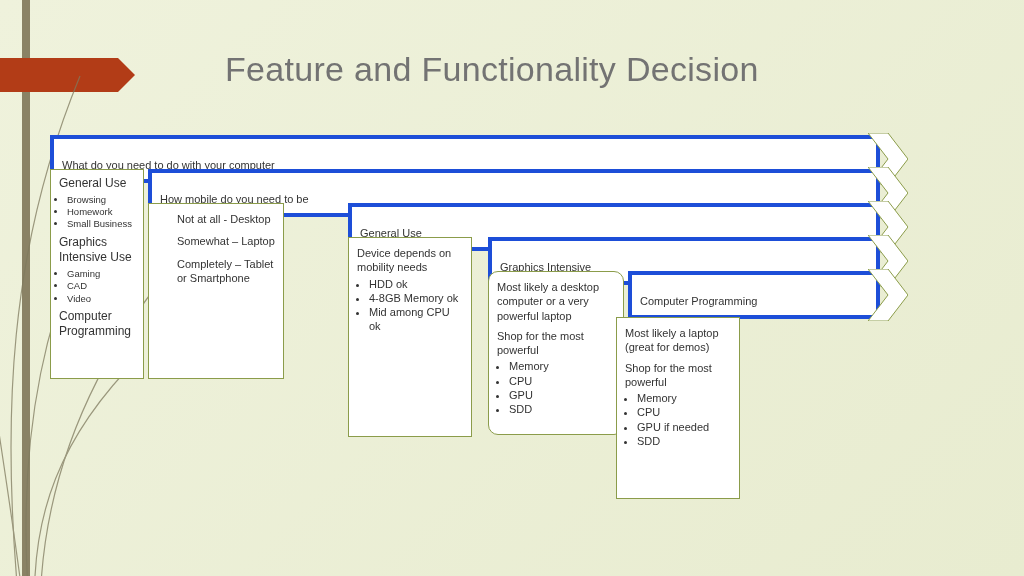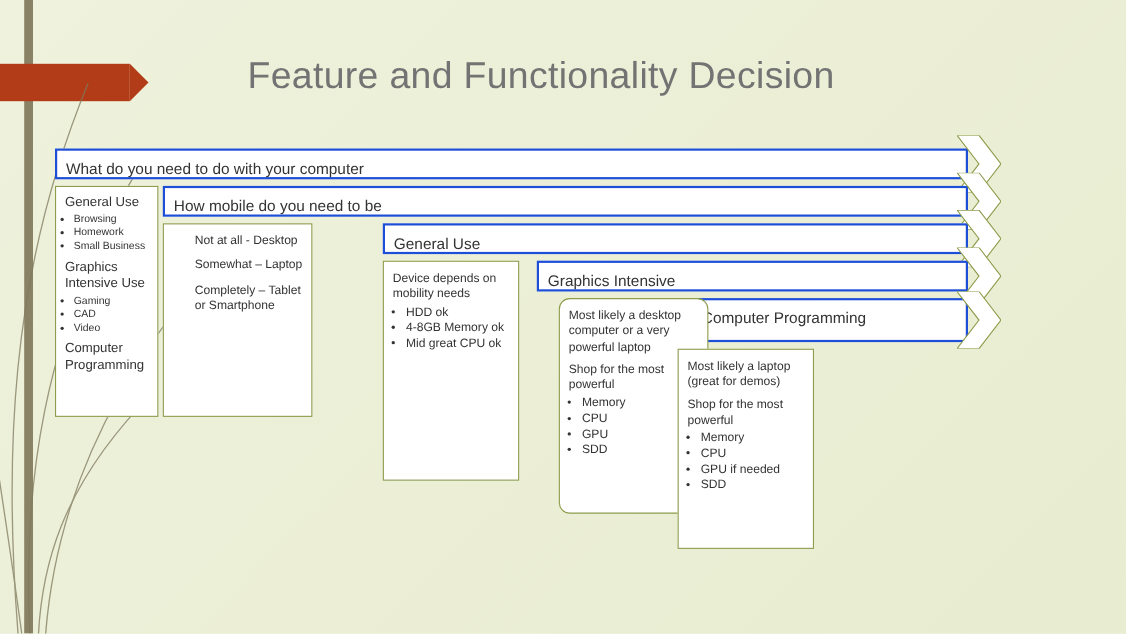--- a/index.html
+++ b/index.html
@@ -58,24 +58,24 @@
     letter-spacing: 0.3px;
   }
   .diagram {
     position: absolute;
     left: 50px;
     top: 135px;
   }
   .hband {
     position: absolute;
     background: #fff;
-    border: 2px solid #1d4ed8;
+    border: 4px solid #1d4ed8;
     box-sizing: border-box;
-    padding: 8px 8px;
-    font-size: 14px;
+    padding: 20px 8px;
+    font-size: 11px;
     color: #333;
   }
   .hband .arrowhead {
     position: absolute;
     right: -32px;
     top: 50%;
     transform: translateY(-50%);
   }
   .arrowhead svg { display:block; }
   .col {
@@ -192,25 +192,25 @@
     <div class="sub">Not at all - Desktop</div>
     <div class="sub" style="margin-top:8px">Somewhat – Laptop</div>
     <div class="sub" style="margin-top:8px">Completely – Tablet or Smartphone</div>
   </div>
 
   <div class="col" style="left:298px; top:102px; width:124px; height:200px;">
     <div class="sub">Device depends on mobility needs</div>
     <ul>
       <li>HDD ok</li>
       <li>4-8GB Memory ok</li>
-      <li>Mid great CPU ok</li>
-    </ul>
-  </div>
-
-  <div class="col" style="left:458px; top:136px; width:136px; height:196px;border-radius:10px;">
+      <li>Mid among CPU ok</li>
+    </ul>
+  </div>
+
+  <div class="col" style="left:438px; top:136px; width:136px; height:164px;border-radius:10px;">
     <div class="sub">Most likely a desktop computer or a very powerful laptop</div>
     <div class="sub" style="margin-top:6px">Shop for the most powerful</div>
     <ul>
       <li>Memory</li>
       <li>CPU</li>
       <li>GPU</li>
       <li>SDD</li>
     </ul>
   </div>
 

